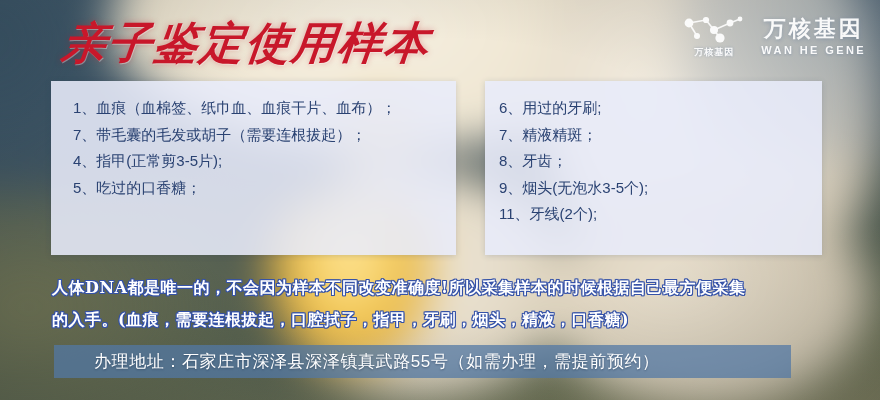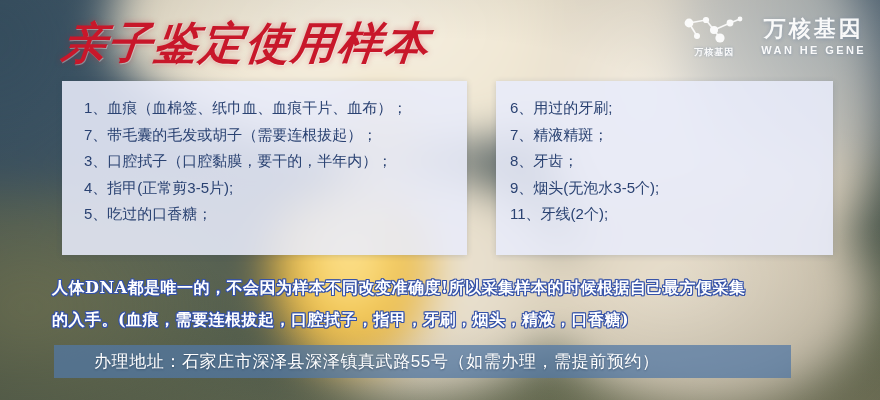--- a/index.html
+++ b/index.html
@@ -163,21 +163,20 @@
     text-shadow:
       1px 1px 0 rgba(255,255,255,0.35),
       0 0 6px rgba(190,25,40,0.35);
   }
 
   
   .panel {
     position: absolute;
     background: rgba(232,236,250,0.88);
     box-shadow: 0 1px 6px rgba(40,60,90,0.18);
-    margin-left: 11px;
   }
   .panel-left {
     left: 51px;
     top: 81px;
     width: 405px;
     height: 174px;
     padding: 14px 0 0 22px;
     box-sizing: border-box;
   }
   .panel-right {
@@ -296,21 +295,20 @@
     <div class="logo-words">
       <span class="logo-cn">万核基因</span>
       <span class="logo-en">WAN HE GENE</span>
     </div>
   </div>
 
   <div class="panel panel-left">
     <ul>
       <li>1、血痕（血棉签、纸巾血、血痕干片、血布）；</li>
       <li>7、带毛囊的毛发或胡子（需要连根拔起）；</li>
-      <li>3、口腔拭子（口腔黏膜，要干的，半年内）；</li>
       <li>4、指甲(正常剪3-5片);</li>
       <li>5、吃过的口香糖；</li>
     </ul>
   </div>
 
   <div class="panel panel-right">
     <ul>
       <li>6、用过的牙刷;</li>
       <li>7、精液精斑；</li>
       <li>8、牙齿；</li>

